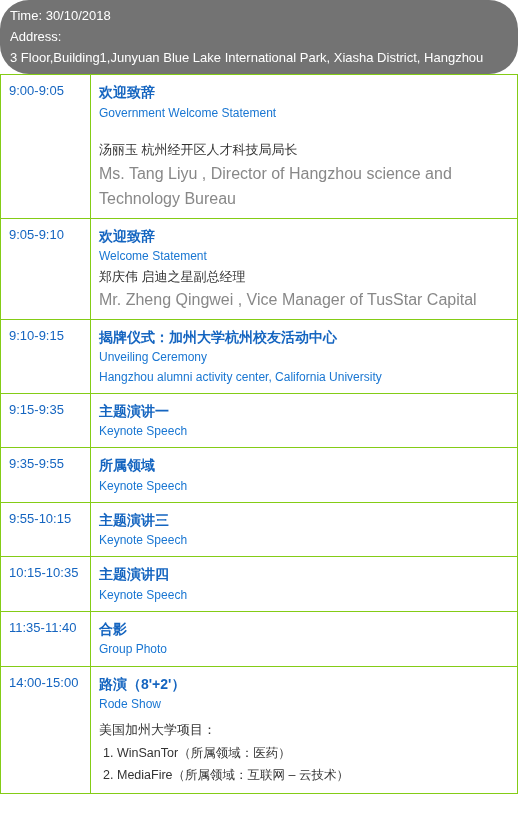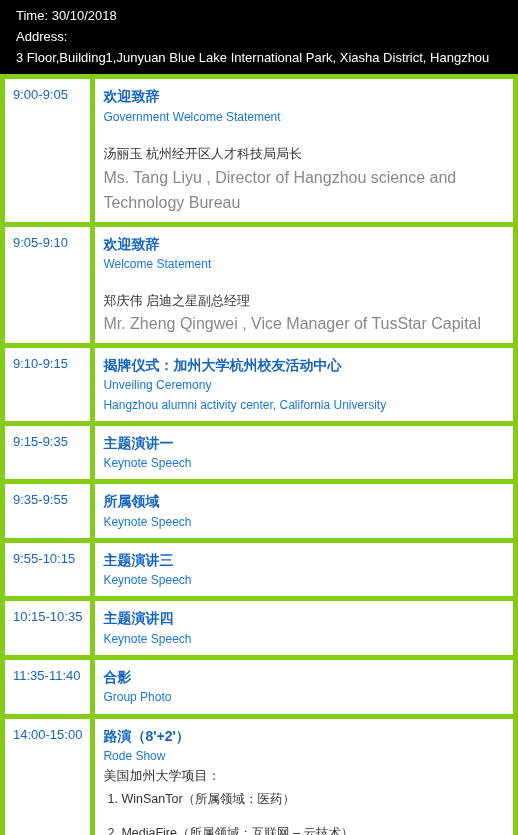--- a/index.html
+++ b/index.html
@@ -3,32 +3,33 @@
   <meta charset="utf-8">
   <style>
     * { box-sizing: border-box; margin: 0; padding: 0; }
     body {
       font-family: Arial, sans-serif;
       font-size: 13px;
       background: #fff;
       width: 518px;
     }
     .header {
-      background-color: #000000;
+      background-color: #737373;
       color: #fff;
-      padding: 6px 16px;
+      padding: 6px 10px;
       font-size: 13px;
       line-height: 1.6;
+      border-radius: 29px;
     }
     table {
       width: 100%;
       border-collapse: collapse;
     }
     td {
-      border: 5px solid #84cc16;
+      border: 1px solid #84cc16;
       vertical-align: top;
       padding: 6px 8px;
       line-height: 1.6;
     }
     .time-col {
       width: 90px;
       color: #1565C0;
       font-weight: normal;
       white-space: nowrap;
       font-size: 13px;
@@ -54,21 +55,21 @@
       color: #888;
       font-size: 16px;
     }
     .list-items {
       color: #333;
       font-size: 12.5px;
       padding-left: 18px;
       margin: 2px 0;
     }
     .list-items li {
-      margin-bottom: 14px;
+      margin-bottom: 2px;
     }
   </style>
 </head>
 <body>
 
 <div class="header">
   <span>Time:</span>
   <span>30/10/2018</span>
   <br>
   <span>Address:</span>
@@ -85,21 +86,21 @@
           <div class="en-subtitle">Government Welcome Statement</div>
           <div class="speaker-zh" style="margin-top: 17px;">汤丽玉  杭州经开区人才科技局局长</div>
           <div class="speaker-en">Ms. Tang Liyu , Director of Hangzhou science and Technology Bureau</div>
         </td>
       </tr>
       <tr>
         <td class="time-col">9:05-9:10</td>
         <td class="content-col">
           <div class="zh-title">欢迎致辞</div>
           <div class="en-subtitle">Welcome Statement</div>
-          <div class="speaker-zh" style="margin-top: 16px;">郑庆伟  启迪之星副总经理</div>
+          <div class="speaker-zh" style="margin-top: 0;">郑庆伟  启迪之星副总经理</div>
           <div class="speaker-en">Mr. Zheng Qingwei , Vice Manager of TusStar Capital</div>
         </td>
       </tr>
       <tr>
         <td class="time-col">9:10-9:15</td>
         <td class="content-col">
           <div class="zh-title">揭牌仪式：加州大学杭州校友活动中心</div>
           <div class="en-subtitle">Unveiling Ceremony</div>
           <div class="en-subtitle">Hangzhou alumni activity center, California University</div>
         </td>
@@ -137,21 +138,21 @@
         <td class="content-col">
           <div class="zh-title">合影</div>
           <div class="en-subtitle">Group Photo</div>
         </td>
       </tr>
       <tr>
         <td class="time-col">14:00-15:00</td>
         <td class="content-col">
           <div class="zh-title">路演（8'+2'）</div>
           <div class="en-subtitle">Rode Show</div>
-          <div style="color: rgb(51, 51, 51); font-size: 13px;">美国加州大学项目：</div>
+          <div style="margin-top: 6px; color: rgb(51, 51, 51); font-size: 13px;">美国加州大学项目：</div>
           <ol class="list-items">
             <li>WinSanTor（所属领域：医药）</li>
             <li>MediaFire（所属领域：互联网 – 云技术）</li>
           </ol>
         </td>
       </tr>
     </tbody>
 </table>
 
 </body></html>

